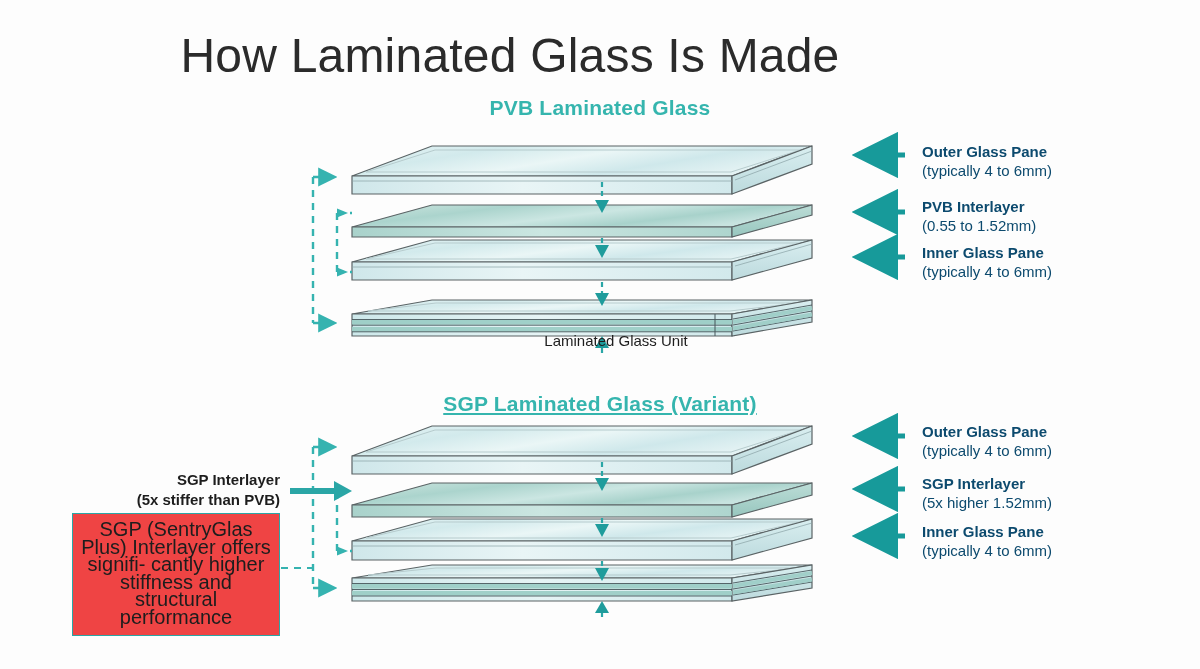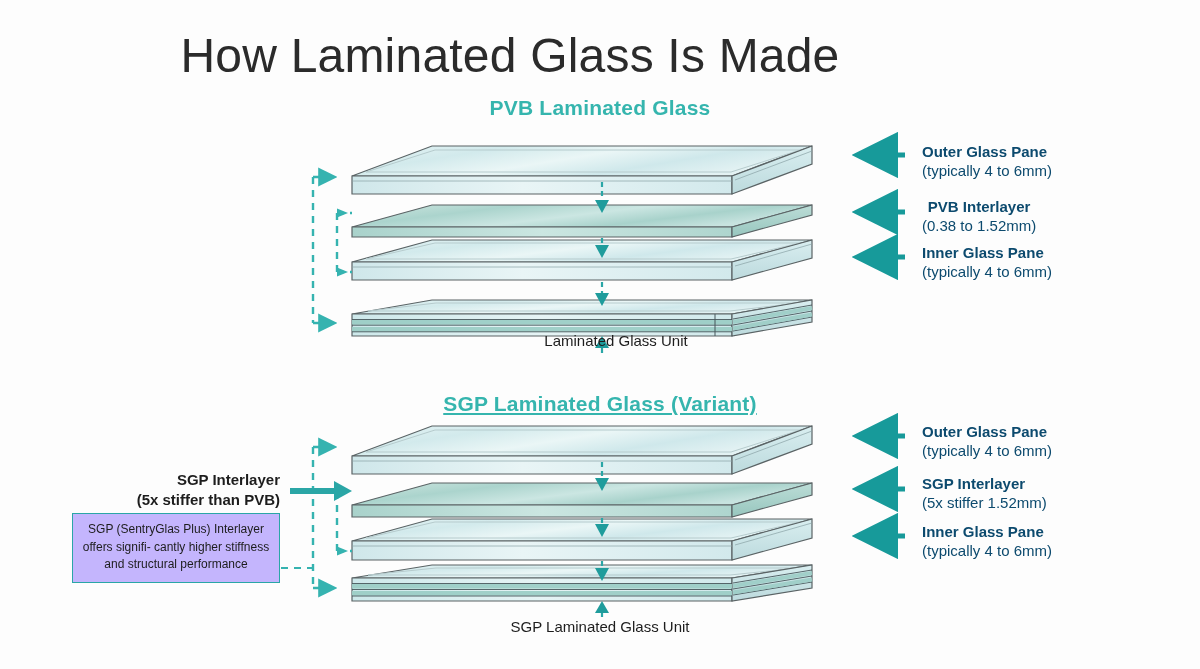--- a/index.html
+++ b/index.html
@@ -50,22 +50,22 @@
   }
   .left-lbl .t1{font-weight:bold;display:block;}
   .left-lbl .t2{font-weight:bold;display:block;}
 
   .callout{
     position:absolute;
     left:72px;top:513px;width:208px;
     border:1.6px solid #2aa6a6;
     padding:7px 8px 8px 8px;
     text-align:center;
-    font-size:12px;line-height:17.6px;color:#1d1d1d;
-    background:#c4b5fd;
+    font-size:20px;line-height:17.6px;color:#1d1d1d;
+    background:#ef4444;
     box-sizing:border-box;
   }
 </style>
 </head>
 <body>
 
 <div id="stage">
 
   <div class="page-title">How Laminated Glass Is Made</div>
 
@@ -282,51 +282,50 @@
       <path d="M595,568 L609,568 L602,581 z" fill="#1f9c9c"></path>
       <path d="M602,617 L602,610" stroke="#2aa6a6" stroke-width="2.2" fill="none"></path>
       <path d="M595,613 L609,613 L602,601 z" fill="#1f9c9c"></path>
     </g>
   </svg>
 
   <div class="lbl" style="left:922px;top:142px;">
     <span class="t1">Outer Glass Pane</span>
     <span class="t2">(typically 4 to 6mm)</span>
   </div>
-  <div class="lbl" style="left:922px;top:197px;text-align:center;">
+  <div class="lbl" style="left:922px;top:197px;">
     <span class="t1">PVB Interlayer</span>
-    <span class="t2">(0.38 to 1.52mm)</span>
+    <span class="t2">(0.55 to 1.52mm)</span>
   </div>
   <div class="lbl" style="left:922px;top:243px;">
     <span class="t1">Inner Glass Pane</span>
     <span class="t2">(typically 4 to 6mm)</span>
   </div>
 
   <div class="unit-cap" id="cap-pvb">Laminated Glass Unit</div>
 
   <div class="lbl" style="left:922px;top:422px;">
     <span class="t1">Outer Glass Pane</span>
     <span class="t2">(typically 4 to 6mm)</span>
   </div>
   <div class="lbl" style="left:922px;top:474px;">
     <span class="t1">SGP Interlayer</span>
-    <span class="t2">(5x stiffer 1.52mm)</span>
+    <span class="t2">(5x higher 1.52mm)</span>
   </div>
   <div class="lbl" style="left:922px;top:522px;">
     <span class="t1">Inner Glass Pane</span>
     <span class="t2">(typically 4 to 6mm)</span>
   </div>
 
   <div class="left-lbl" style="left:60px;top:470px;width:220px;">
     <span class="t1">SGP Interlayer</span>
     <span class="t2">(5x stiffer than PVB)</span>
   </div>
 
   <div class="callout">
     <span>SGP (SentryGlas Plus)</span>
     <span>Interlayer offers signifi-</span>
     <span>cantly higher stiffness and</span>
     <span>structural performance</span>
   </div>
 
-  <div class="unit-cap" id="cap-sgp">SGP Laminated Glass Unit</div>
 
 </div>
 
 </body></html>

